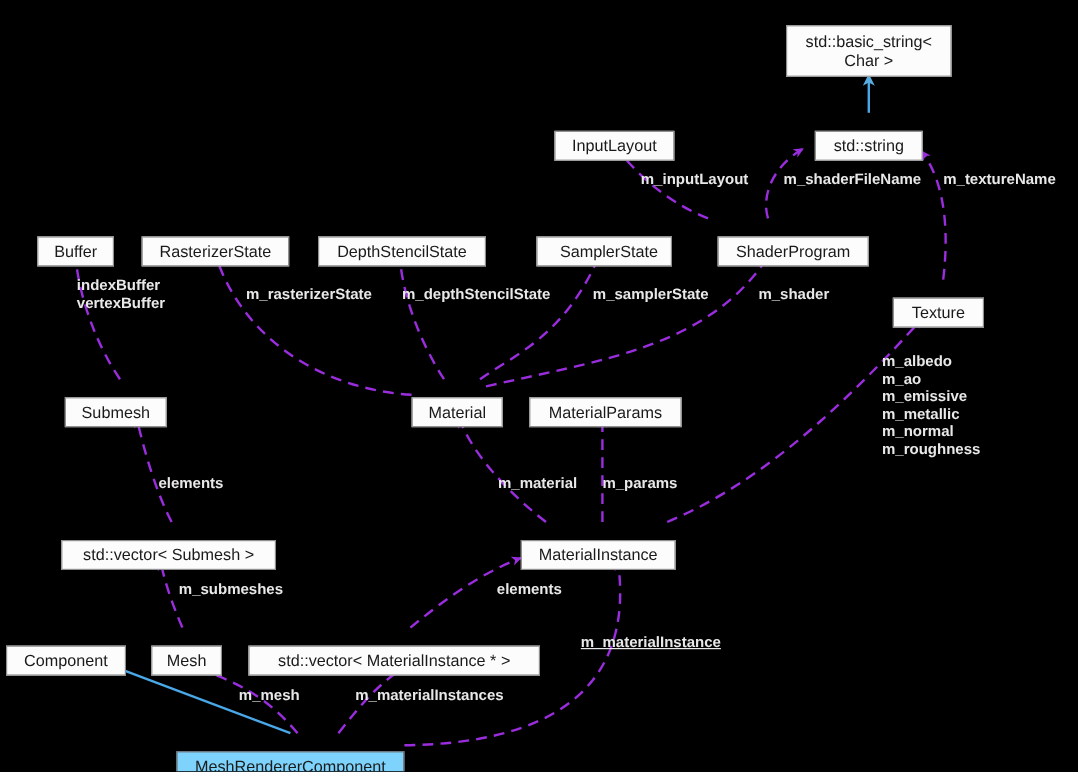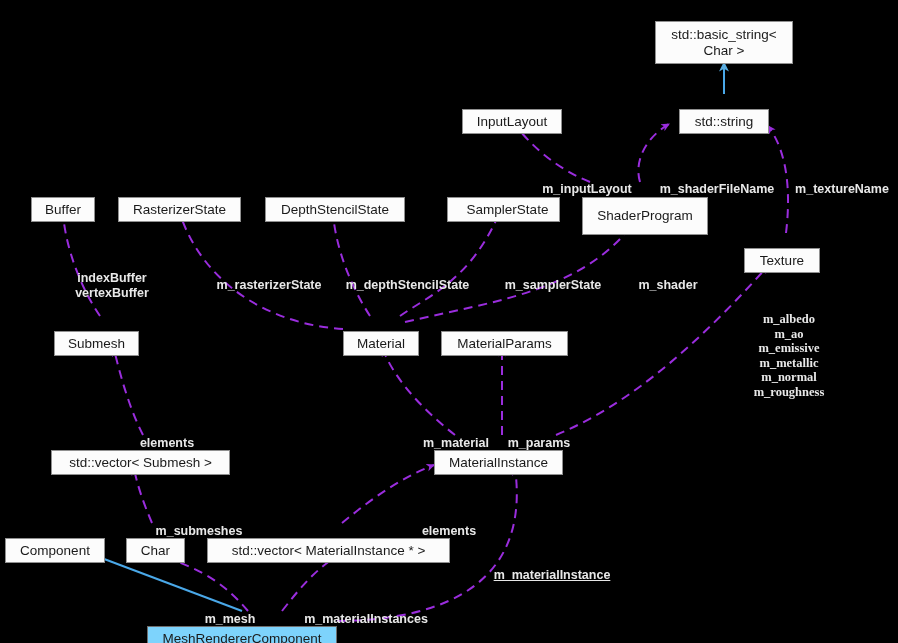--- a/index.html
+++ b/index.html
@@ -46,24 +46,23 @@
     line-height: 1.18;
     white-space: pre-line;
   }
   .edge-label {
     position: absolute;
     color: #e8e8e8;
     font-size: 12.5px;
     font-weight: bold;
     line-height: 1.16;
     white-space: pre-line;
-    text-align: center;
+    text-align: left;
     z-index: 4;
     pointer-events: none;
-    margin-top: 40px;
   }
 </style>
 </head>
 <body>
 
 <div id="diagram">
 
   <svg id="edge-layer" viewBox="0 0 898 643" xmlns="http://www.w3.org/2000/svg">
     <defs>
       <marker id="arrow-usage" markerWidth="9" markerHeight="9" refX="7.5" refY="4.5" orient="auto" markerUnits="userSpaceOnUse">
@@ -159,37 +158,37 @@
   <div class="node" style="left:462px;top:94px;width:100px;height:25px;">InputLayout</div>
 
   <div class="node" style="left:31px;top:182px;width:64px;height:25px;">Buffer</div>
 
   <div class="node" style="left:118px;top:182px;width:123px;height:25px;">RasterizerState</div>
 
   <div class="node" style="left:265px;top:182px;width:140px;height:25px;">DepthStencilState</div>
 
   <div class="node" style="left:447px;top:182px;width:113px;height:25px;padding-left:15px;">SamplerState</div>
 
-  <div class="node" style="left:582px;top:182px;width:126px;height:38px;">ShaderProgram</div>
+  <div class="node" style="left:598px;top:182px;width:126px;height:25px;">ShaderProgram</div>
 
   <div class="node" style="left:744px;top:233px;width:76px;height:25px;">Texture</div>
 
   <div class="node" style="left:54px;top:316px;width:85px;height:25px;">Submesh</div>
 
   <div class="node" style="left:343px;top:316px;width:76px;height:25px;">Material</div>
 
   <div class="node" style="left:441px;top:316px;width:127px;height:25px;">MaterialParams</div>
 
   <div class="node" style="left:51px;top:435px;width:179px;height:25px;">std::vector&lt; Submesh &gt;</div>
 
   <div class="node" style="left:434px;top:435px;width:129px;height:25px;">MaterialInstance</div>
 
   <div class="node" style="left:5px;top:523px;width:100px;height:25px;">Component</div>
 
-  <div class="node" style="left:126px;top:523px;width:59px;height:25px;">Char</div>
+  <div class="node" style="left:126px;top:523px;width:59px;height:25px;">Mesh</div>
 
   <div class="node" style="left:207px;top:523px;width:243px;height:25px;">std::vector&lt; MaterialInstance * &gt;</div>
 
   <div class="node highlight" style="left:147px;top:611px;width:190px;height:25px;">MeshRendererComponent</div>
 
   <div class="edge-label" style="left:534px;top:142px;width:106px;">m_inputLayout</div>
 
   <div class="edge-label" style="left:653px;top:142px;width:128px;">m_shaderFileName</div>
 
   <div class="edge-label" style="left:786px;top:142px;width:112px;">m_textureName</div>
@@ -198,21 +197,21 @@
 vertexBuffer</div>
 
   <div class="edge-label" style="left:205px;top:238px;width:128px;">m_rasterizerState</div>
 
   <div class="edge-label" style="left:335px;top:238px;width:145px;">m_depthStencilState</div>
 
   <div class="edge-label" style="left:494px;top:238px;width:118px;">m_samplerState</div>
 
   <div class="edge-label" style="left:632px;top:238px;width:72px;">m_shader</div>
 
-  <div class="edge-label" style="left:735px;top:272px;width:108px;font-family:Liberation Serif, serif;">m_albedo
+  <div class="edge-label" style="left:735px;top:294px;width:108px;">m_albedo
 m_ao
 m_emissive
 m_metallic
 m_normal
 m_roughness</div>
 
   <div class="edge-label" style="left:132px;top:396px;width:70px;">elements</div>
 
   <div class="edge-label" style="left:415px;top:396px;width:82px;">m_material</div>
 

